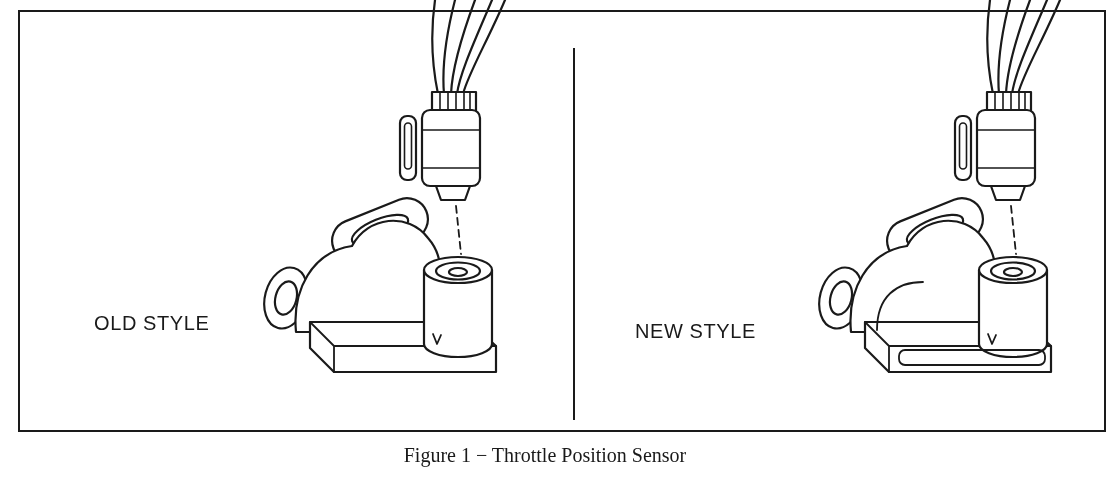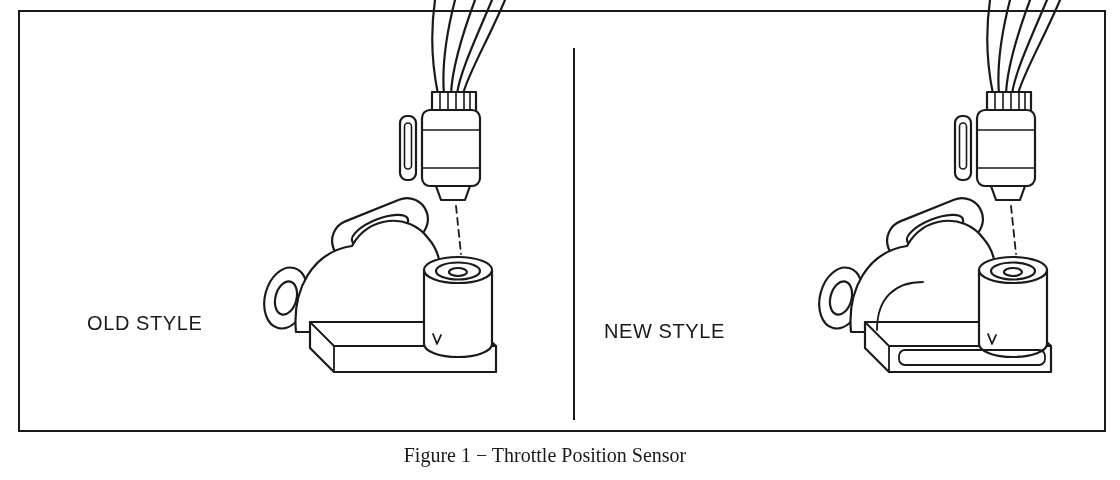--- a/index.html
+++ b/index.html
@@ -23,22 +23,22 @@
   }
   .panel{position:absolute;inset:0;pointer-events:none;}
   .art{position:absolute;color:var(--color-ink);overflow:visible;}
   .art-old{left:210px;top:-12px;width:280px;height:415px;}
   .art-new{left:765px;top:-12px;width:280px;height:415px;}
   .panel-label{
     position:absolute;
     font-size:20px;letter-spacing:0.6px;font-weight:500;
     color:var(--color-ink);white-space:nowrap;
   }
-  .label-old{left:67px;top:300px;}
-  .label-new{left:584px;top:308px;}
+  .label-old{left:74px;top:300px;}
+  .label-new{left:615px;top:308px;}
   .caption{
     position:absolute;left:3px;top:444px;width:1084px;margin:0;
     text-align:center;
     font-family:"Liberation Serif",serif;
     font-size:20px;color:var(--color-ink);
   }
   .defs-holder{position:absolute;width:0;height:0;overflow:hidden;}
 </style>
 </head>
 <body>

